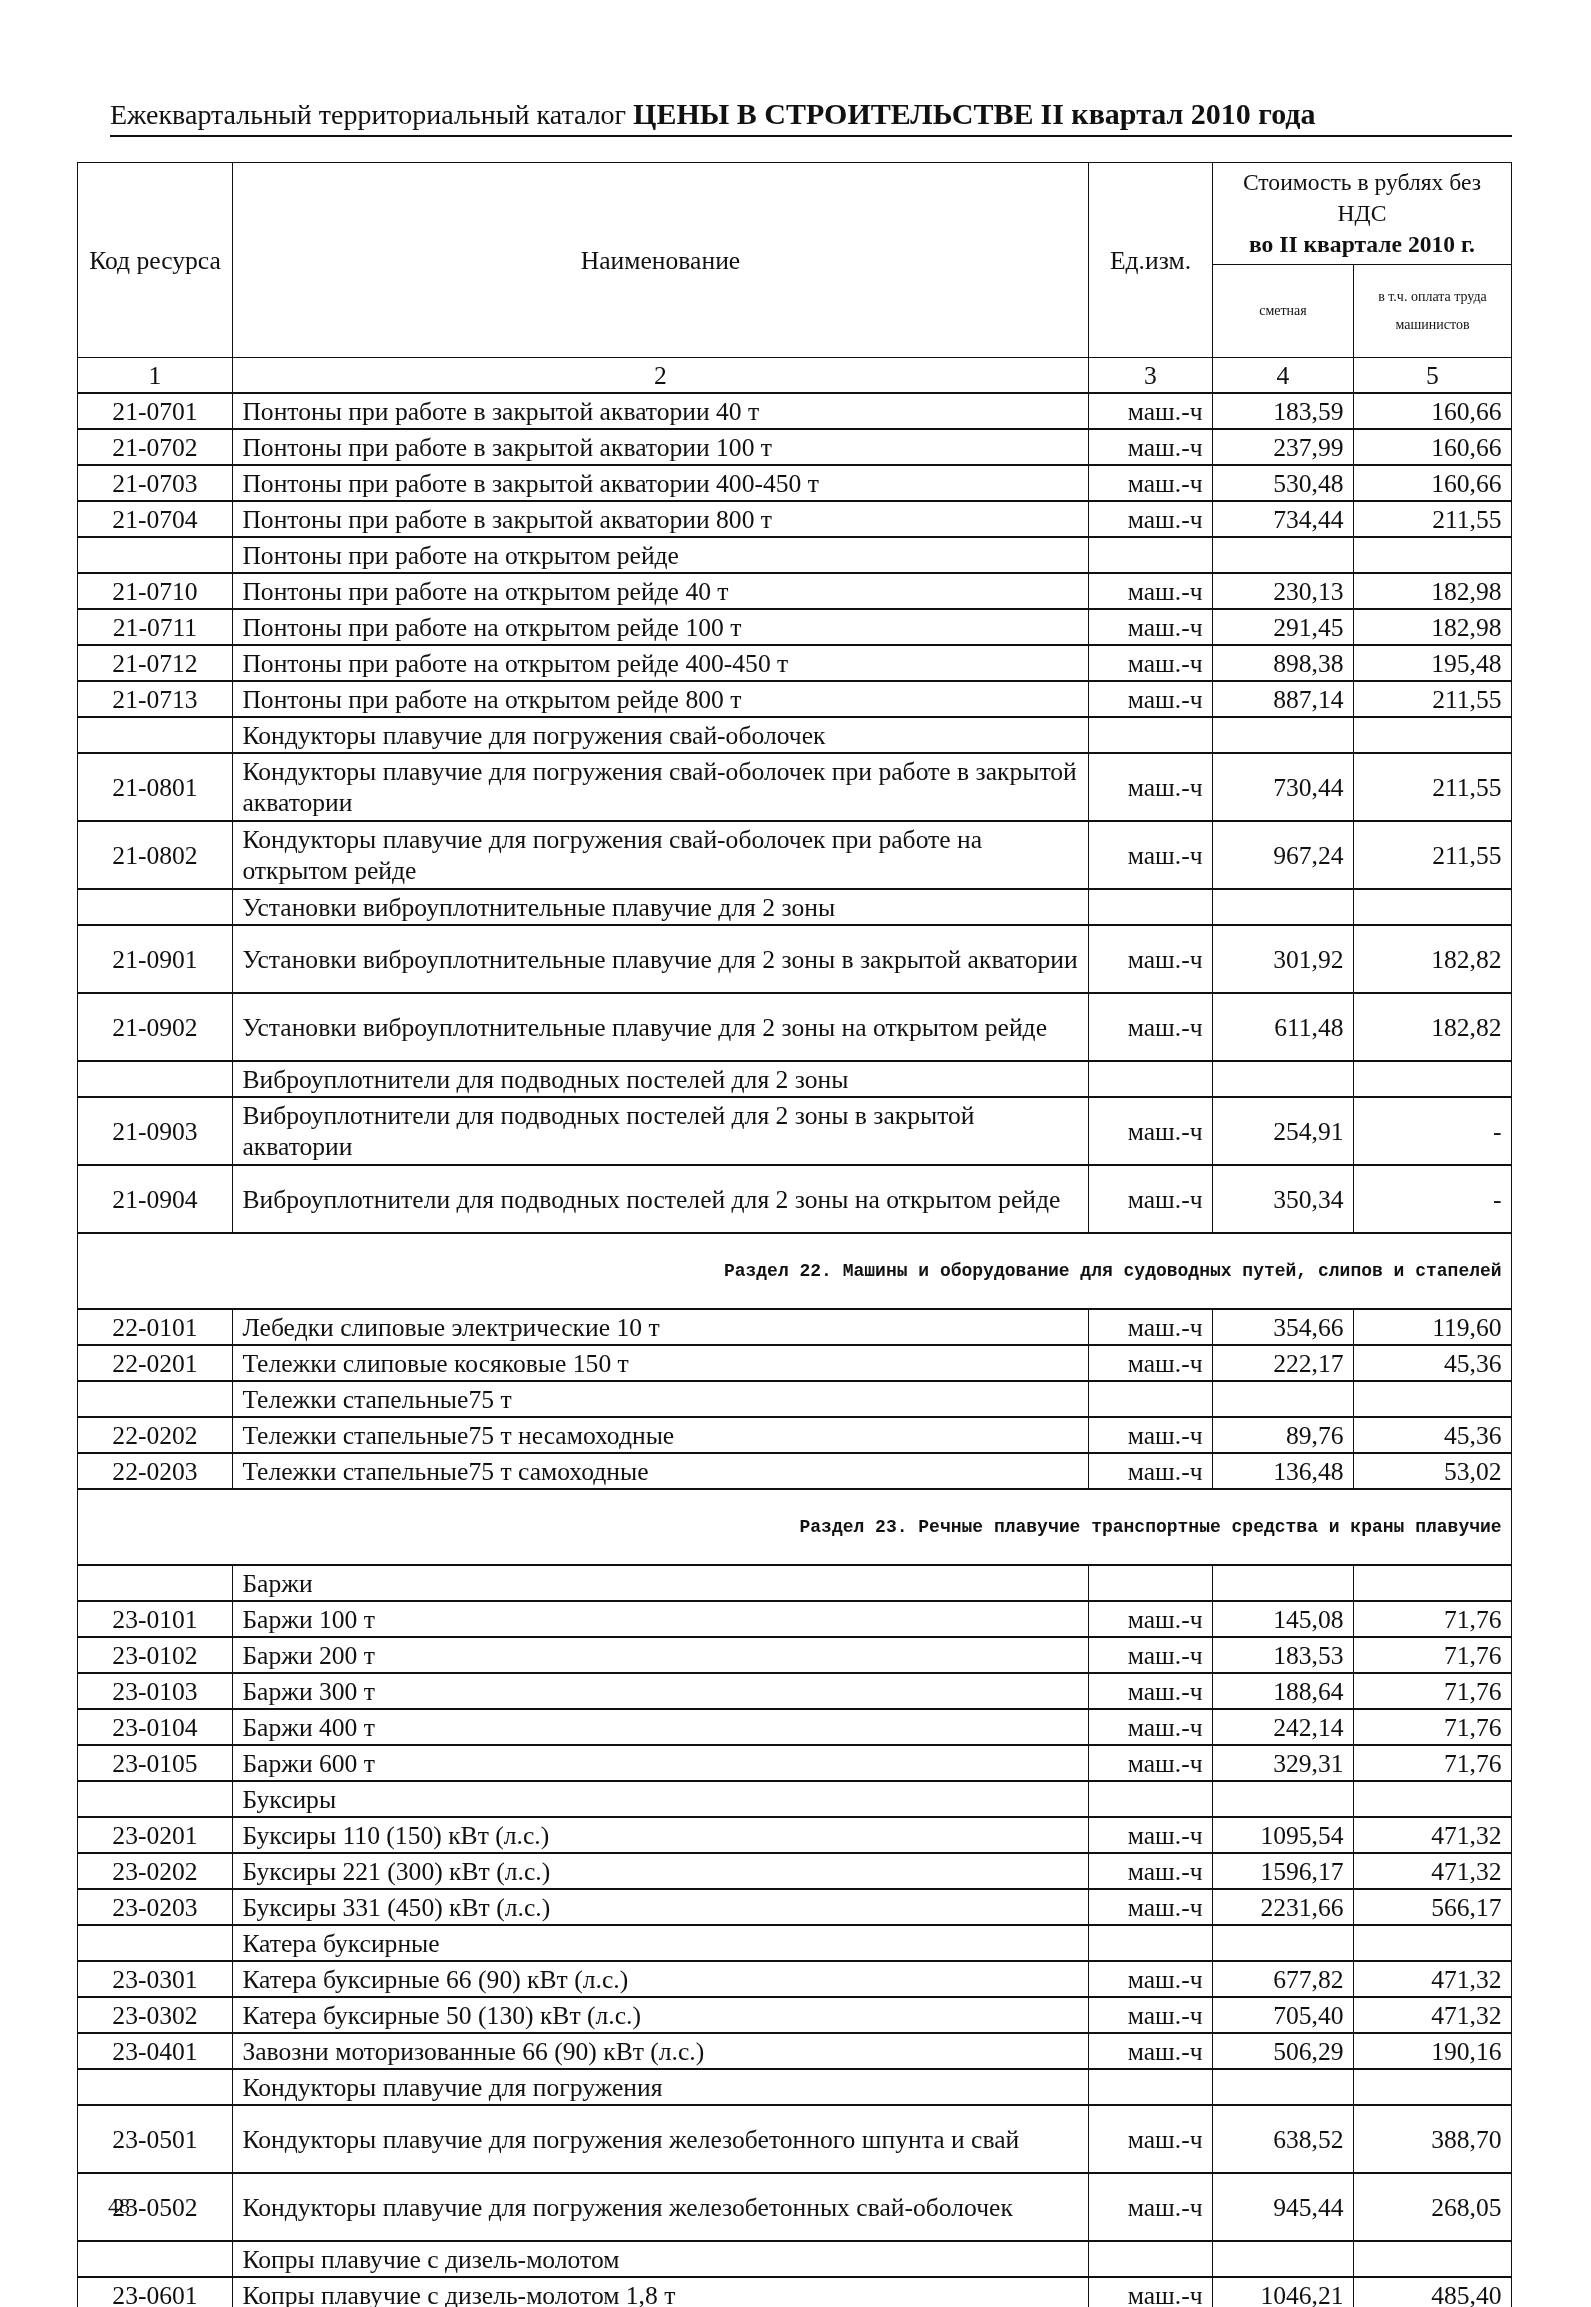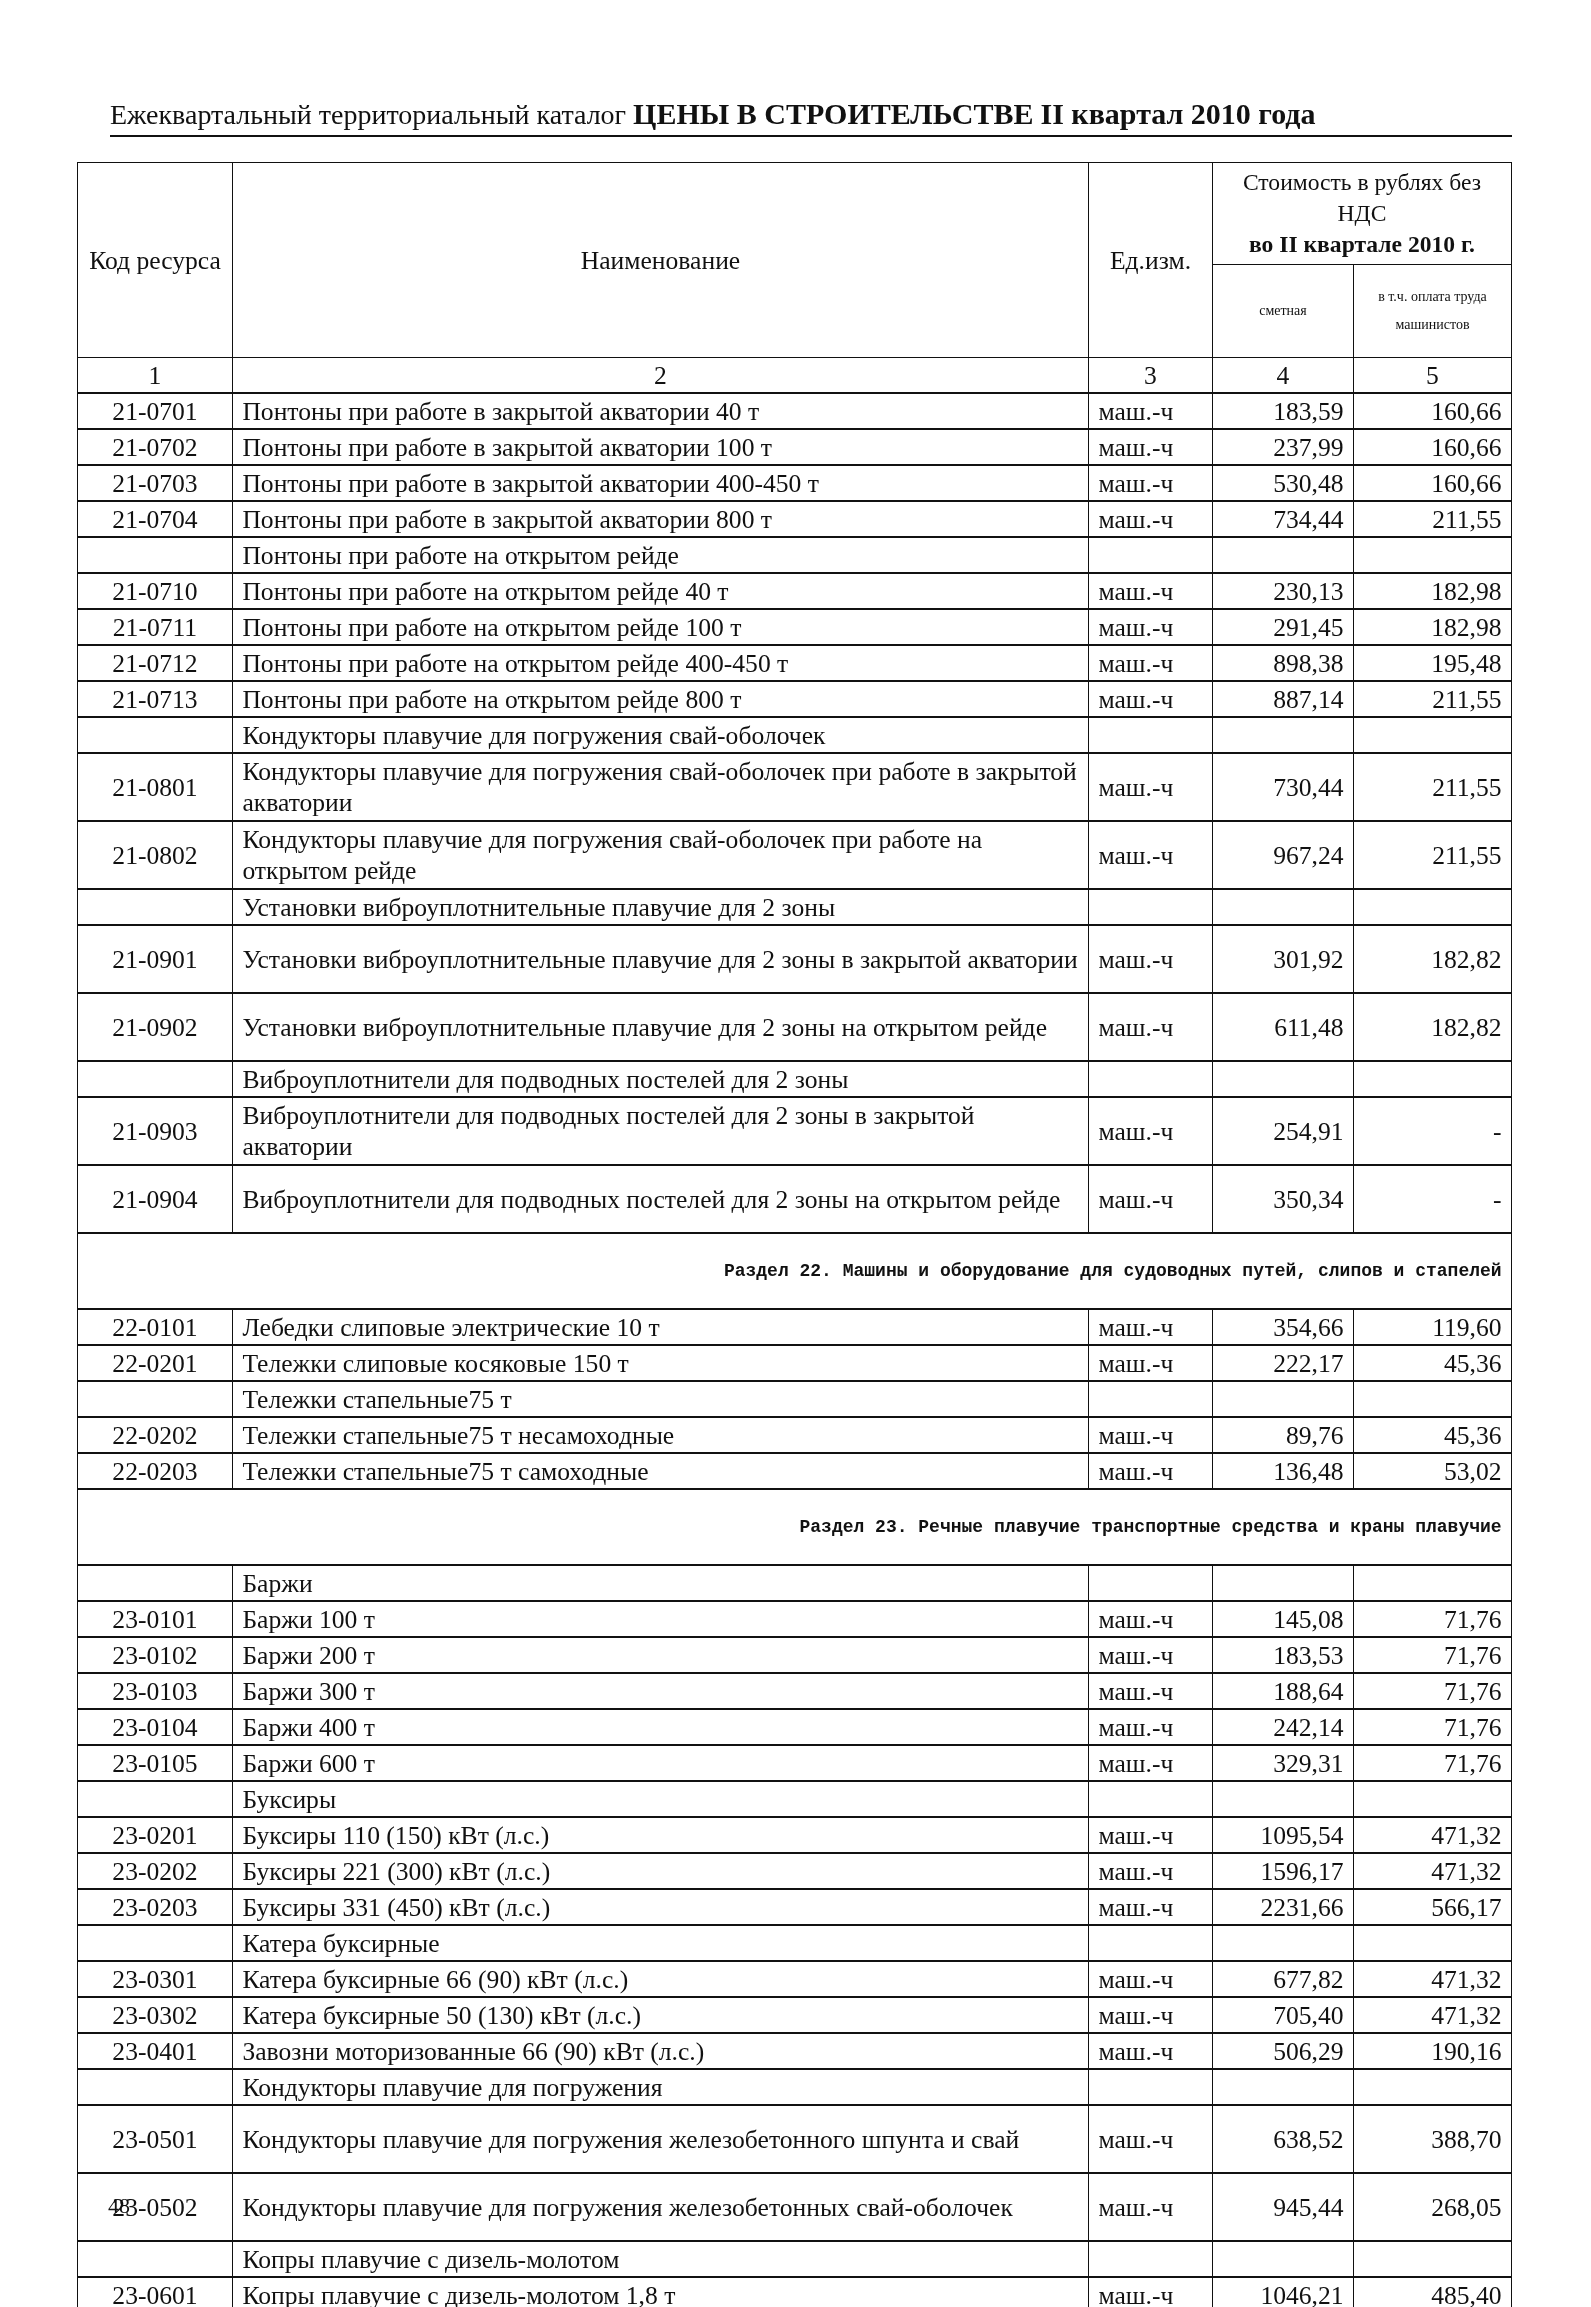--- a/index.html
+++ b/index.html
@@ -15,21 +15,21 @@
   thead th { text-align:center; }
   .hdr-cost { font-size:23.6px; line-height:31px; }
   .hdr-sub { font-size:14px; line-height:28px; }
   .hdr-bold { font-weight:bold; }
   .numrow td { text-align:center; height:34px; }
   tbody tr.item td { height:34px; }
   tbody tr.item.two td { height:66px; }
   tbody tr.group td { height:34px; }
   td.code { text-align:center; }
   td.name { text-align:left; }
-  td.unit { text-align:left; }
+  td.unit { text-align:right; }
   td.num { text-align:right; }
   tr.section td { text-align:right; font-family:Liberation Mono, monospace;
                   font-weight:bold; font-size:18px; height:74px; }
   tbody tr { border-top:2px solid #111; }
   .page-num { position:absolute; left:108px; top:2193px; font-size:22px; }
 </style>
 </head>
 <body>
 
 <div class="header">

